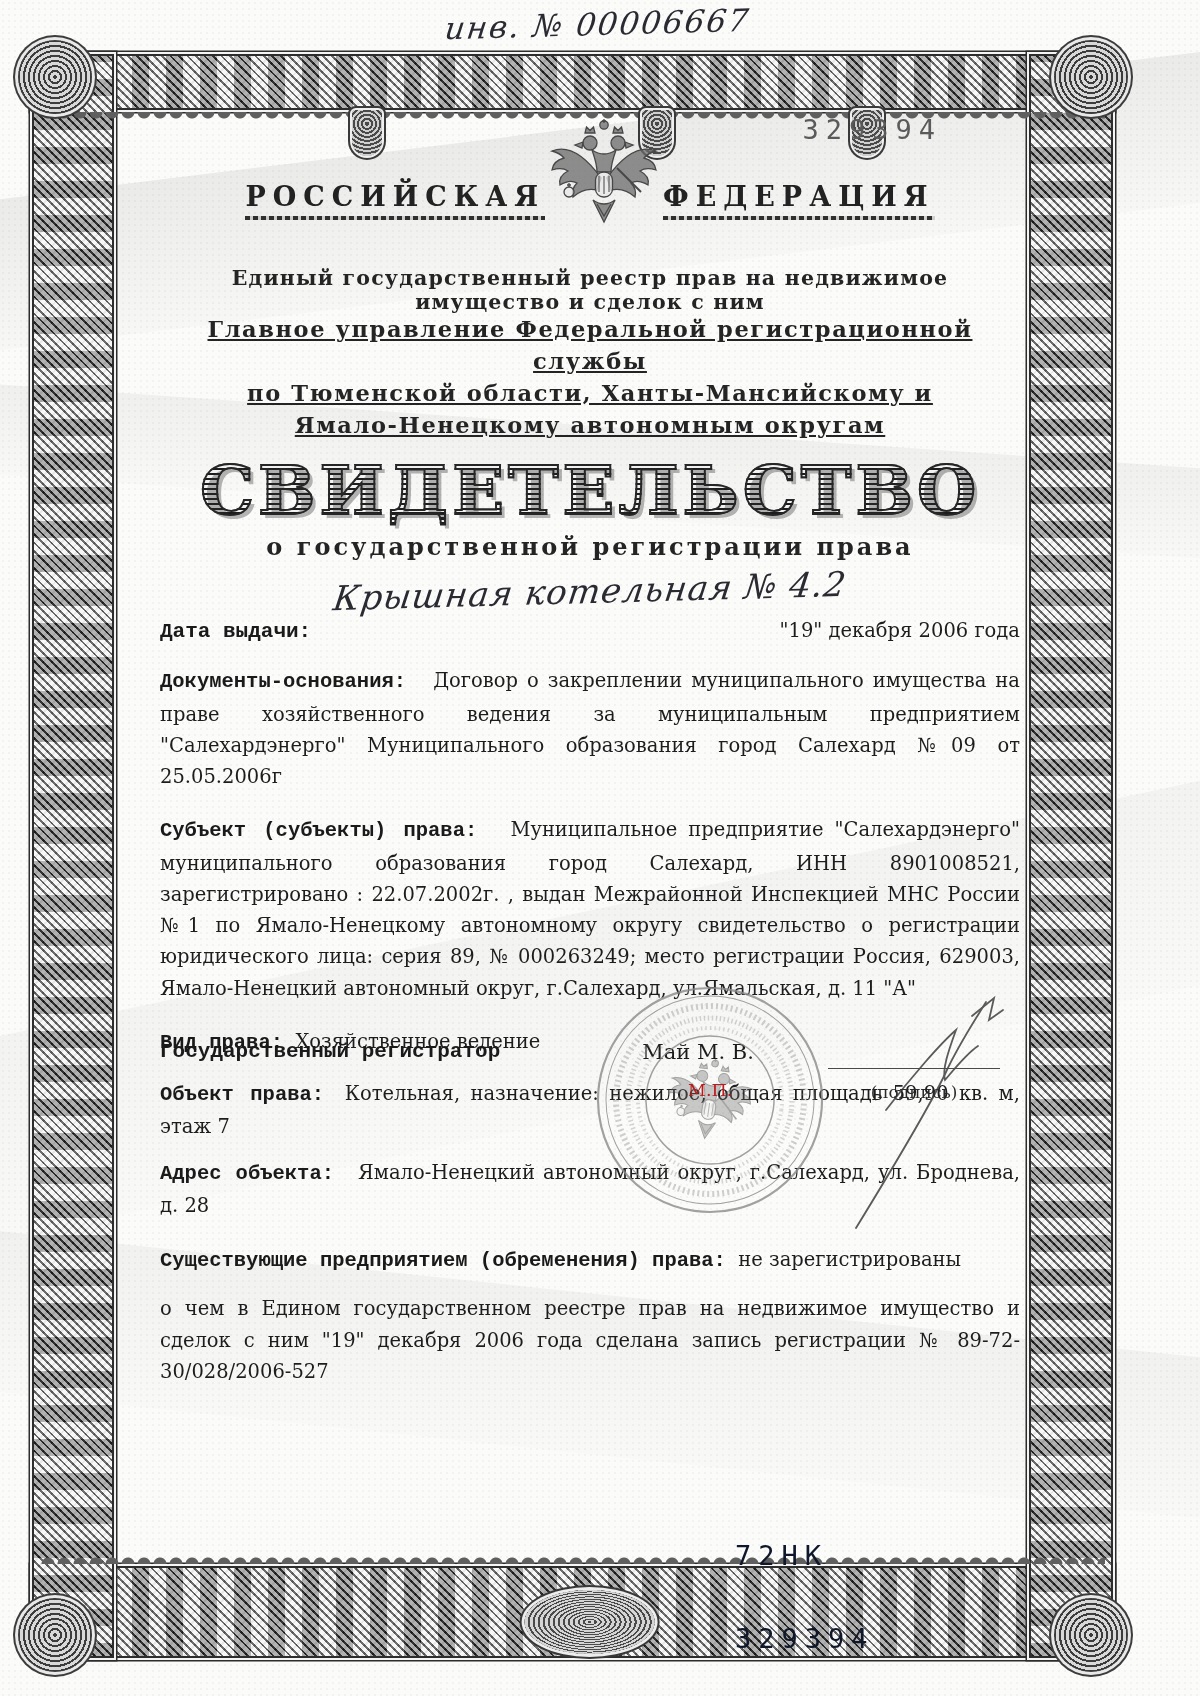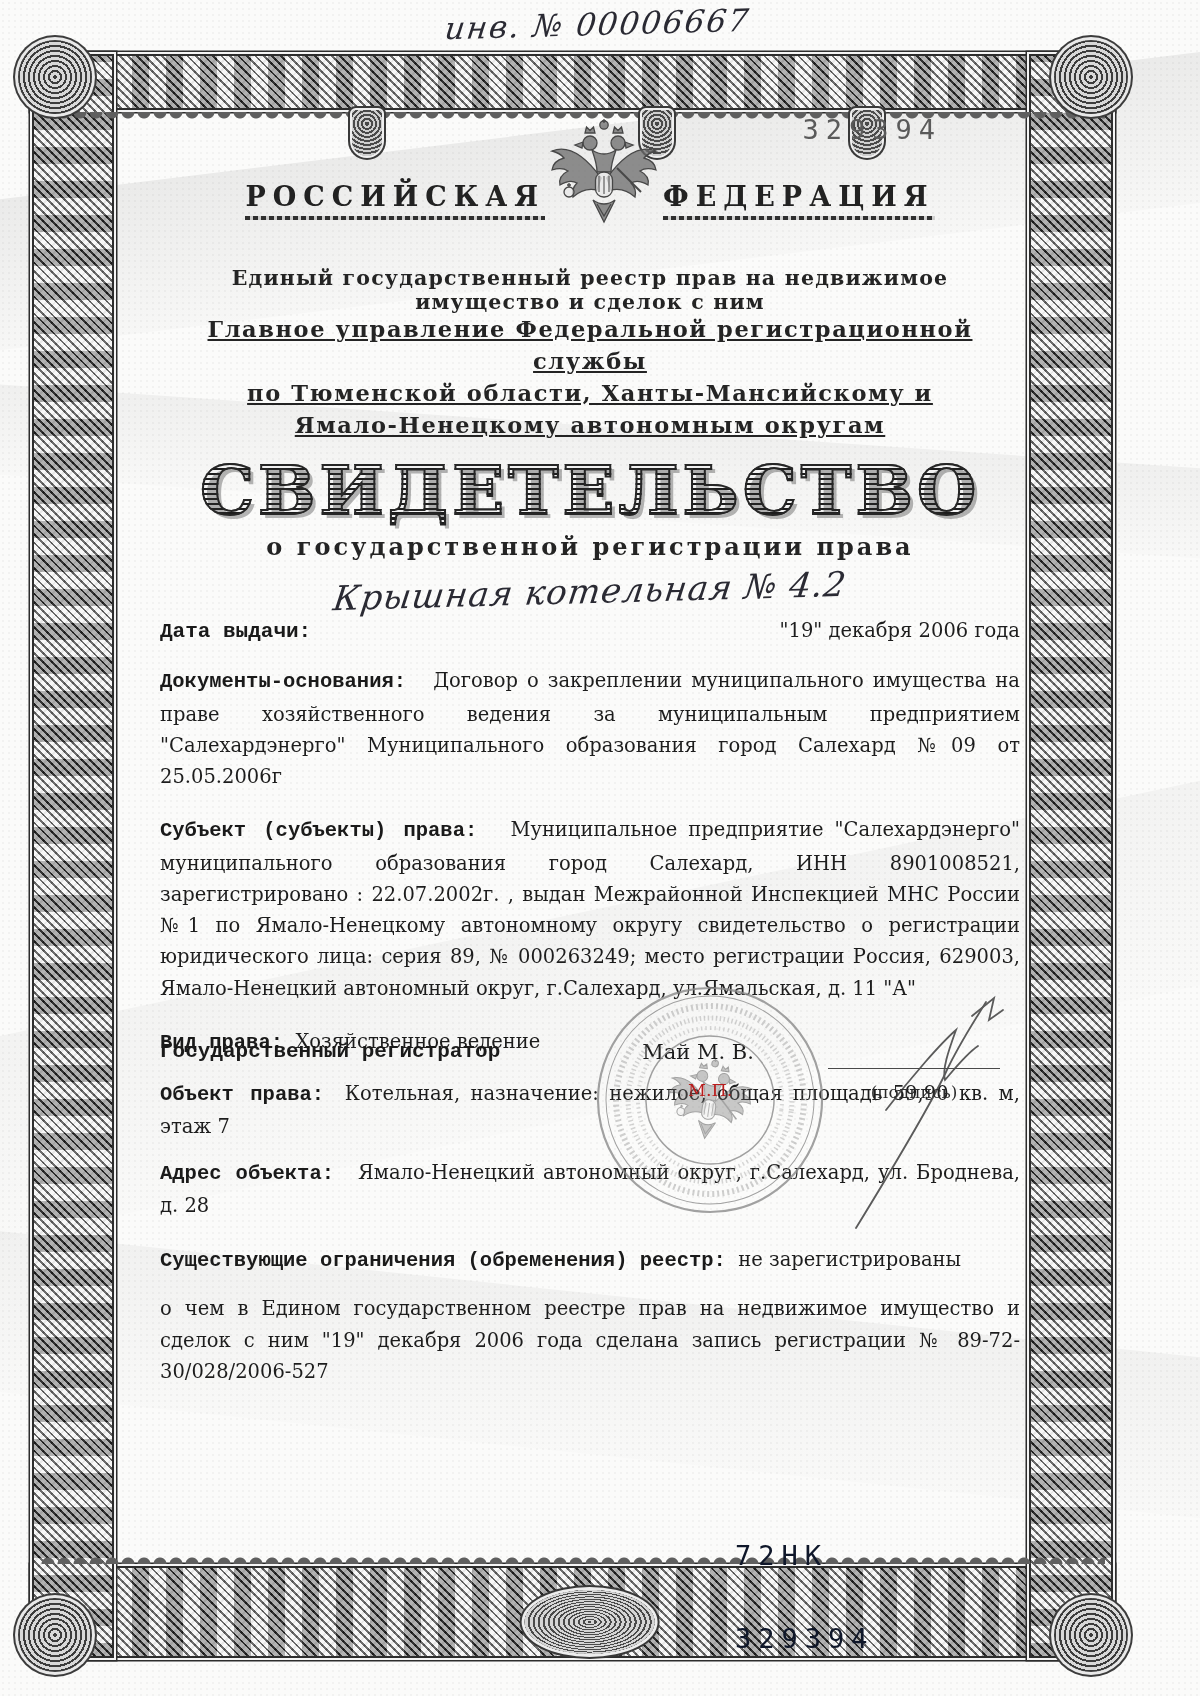--- a/index.html
+++ b/index.html
@@ -202,21 +202,21 @@
       <span>Котельная, назначение: нежилое, общая площадь 59,90 кв. м, этаж 7</span>
     </p>
 
     <p class="para" style="margin-top:14px;">
       <span class="label">Адрес объекта:</span>&nbsp;&nbsp;
       <span>Ямало-Ненецкий автономный округ, г.Салехард, ул. Броднева, д. 28</span>
     </p>
 
 
     <p class="para">
-      <span class="label">Существующие ограничения (обременения) реестр:</span>&nbsp;
+      <span class="label">Существующие предприятием (обременения) права:</span>&nbsp;
       <span>не зарегистрированы</span>
     </p>
 
     <p class="para" style="margin-top:16px;">о чем в Едином государственном реестре прав на недвижимое имущество и сделок с ним  "19" декабря 2006 года сделана запись регистрации № 89-72-30/028/2006-527</p>
 
   </div>
 
   <div class="registrar-row">
     <span class="label">Государственный регистратор</span>
     <span class="name">Май М. В.</span>

